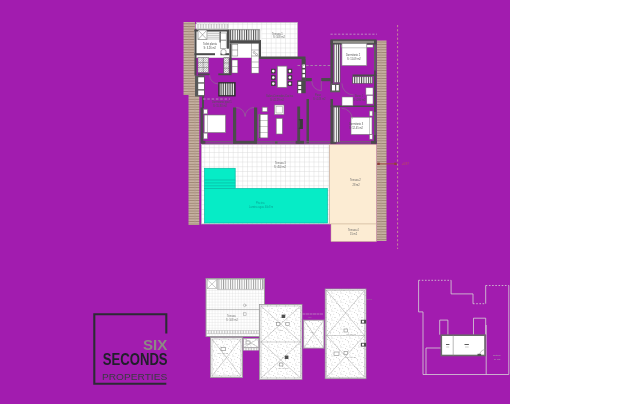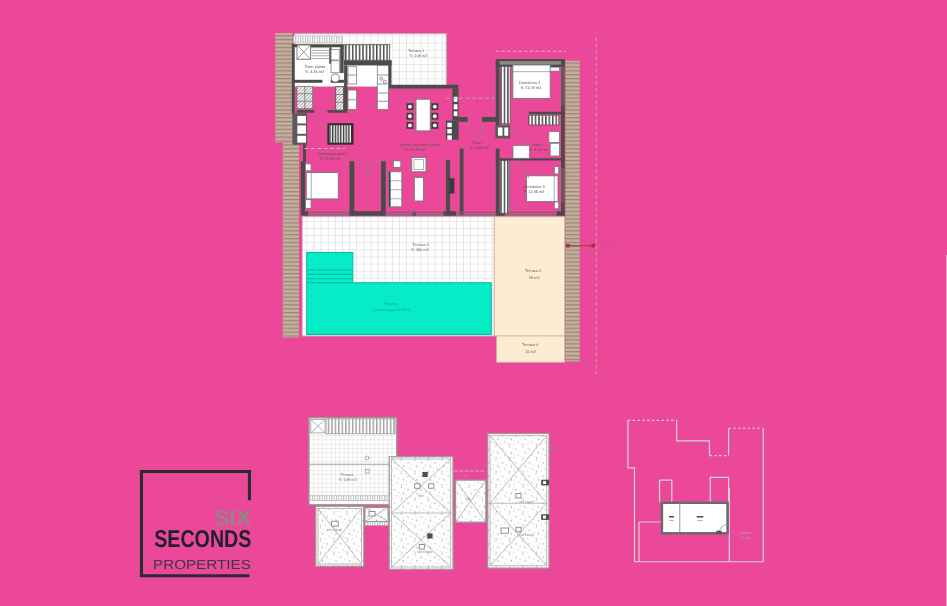--- a/index.html
+++ b/index.html
@@ -1,16 +1,16 @@
 <!DOCTYPE html>
 <html><head>
 <meta charset="utf-8">
 <style>
 html,body{margin:0;padding:0;background:#fff;}
-#page{position:relative;width:631px;height:404px;background:#ec4899;overflow:hidden;
+#page{position:relative;width:510px;height:404px;background:#a21caf;overflow:hidden;
 font-family:"Liberation Sans", sans-serif;}
 svg{position:absolute;top:0;left:0;}
 </style>
 </head>
 <body>
 <div id="page">
 <svg width="631" height="404" viewBox="0 0 631 404">
 <defs>
   <pattern id="tile" width="4.75" height="4.75" patternUnits="userSpaceOnUse">
     <rect width="4.75" height="4.75" fill="#ffffff"></rect>

